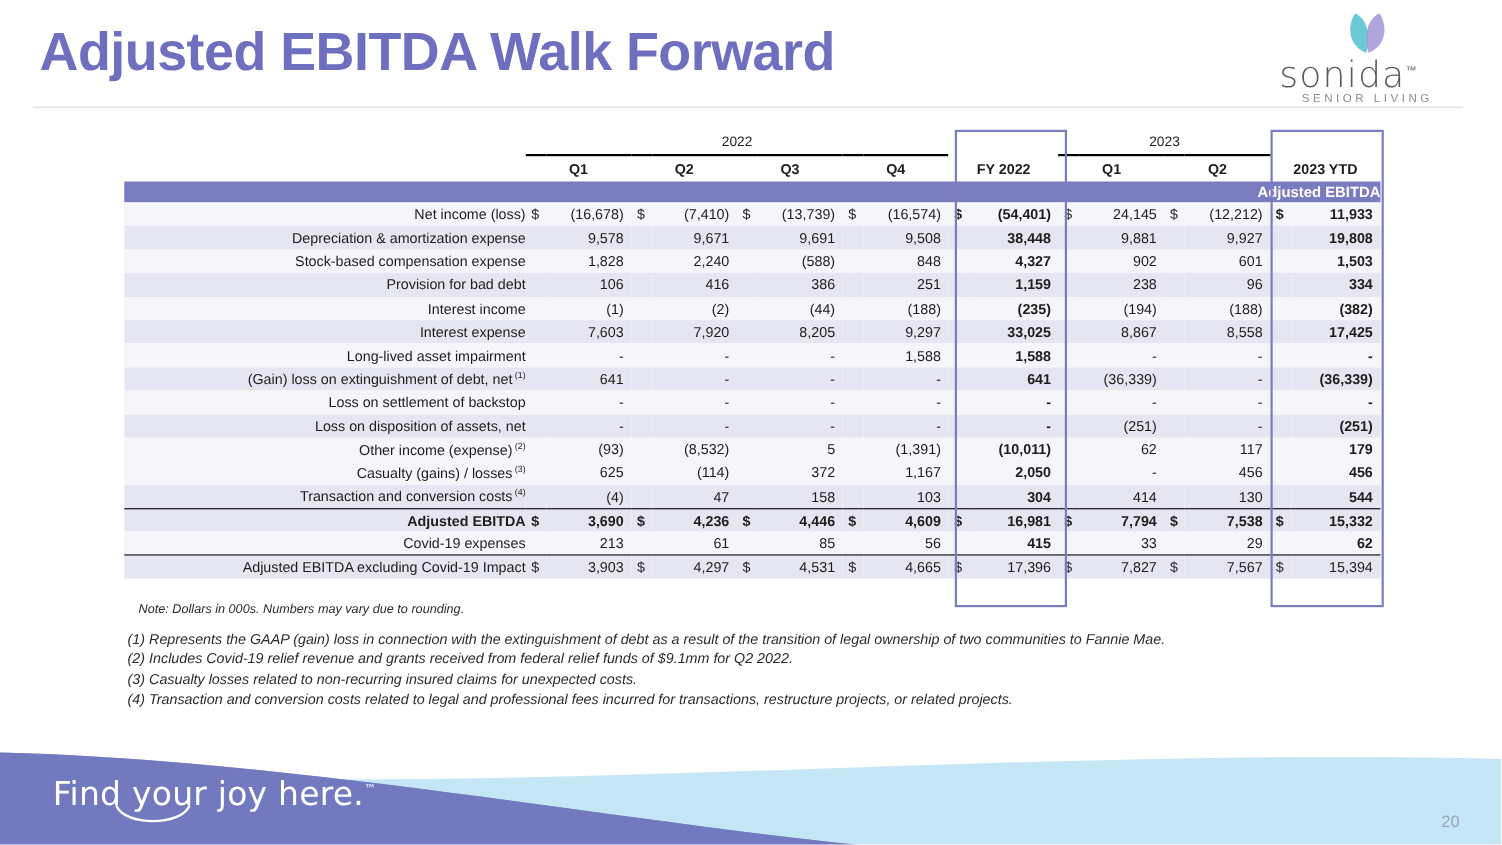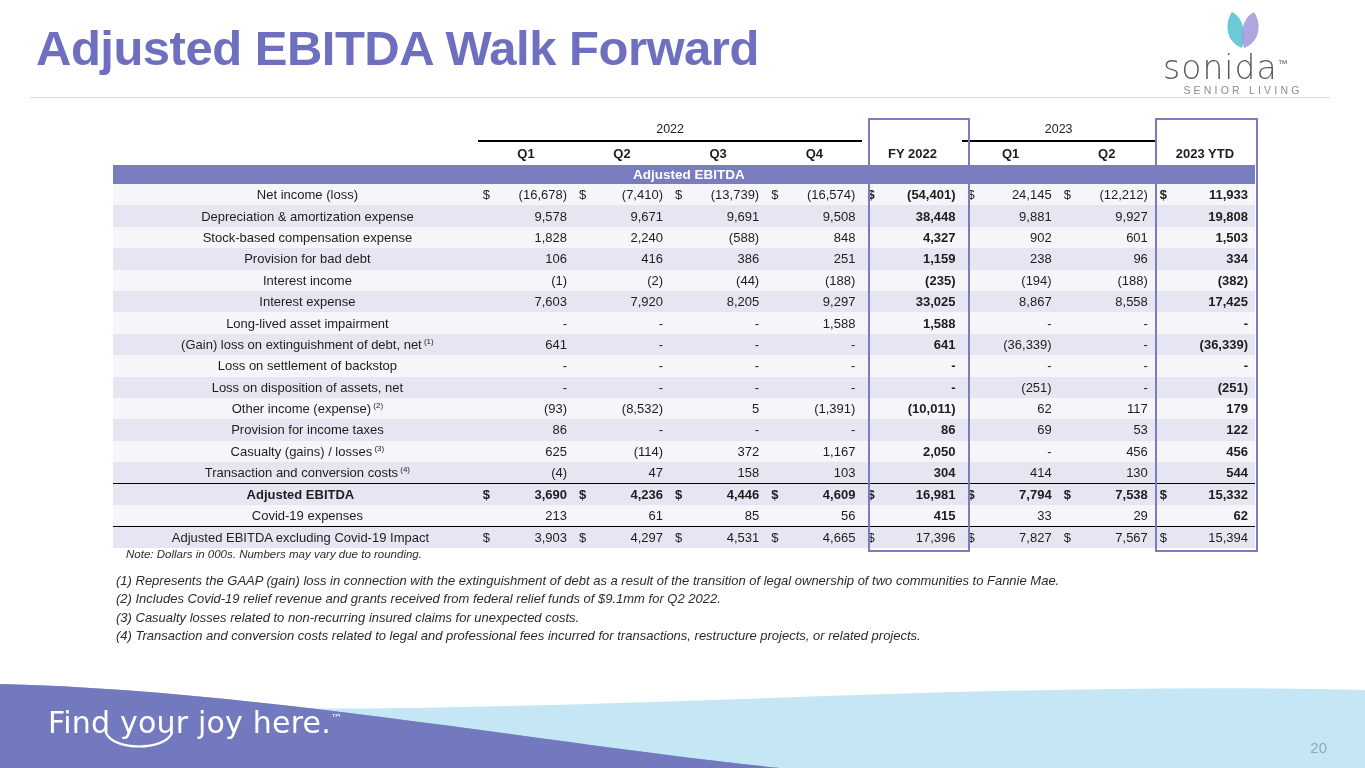--- a/index.html
+++ b/index.html
@@ -33,21 +33,21 @@
   .logo-tag{
     position:absolute;left:0;top:76px;width:160px;text-align:center;
     font-size:10.5px;color:#8c8c8c;letter-spacing:3.2px;
   }
 
   
   .table-wrap{position:absolute;left:113px;top:118px;width:1142px;}
   table.fin{border-collapse:collapse;width:1142px;font-size:13px;color:#1d1d1d;}
   table.fin td,table.fin th{padding:0;vertical-align:middle;}
 
-  .lbl{ text-align:center; padding-left:10px !important; }
+  .lbl{ text-align:right; padding-left:10px !important; }
   .num{ text-align:right; padding-right:7px !important; white-space:nowrap;}
   .cur{ text-align:left; padding-left:5px !important; width:14px;}
 
   tr.r{height:21.4px;}
   tr.alt-a td{background:#e6e6f3;}
   tr.alt-b td{background:#f6f6fa;}
 
   
   tr.band td{
     background:#7a7cc0 !important;color:#ffffff;font-weight:bold;font-size:13.5px;
@@ -347,39 +347,20 @@
           <td class="cur"></td>
           <td class="num">(1,391)</td>
           <td class="cur bold"></td>
           <td class="num bold">(10,011)</td>
           <td class="cur"></td>
           <td class="num">62</td>
           <td class="cur"></td>
           <td class="num">117</td>
           <td class="cur bold"></td>
           <td class="num bold">179</td>
-        </tr>
-        <tr class="r alt-a">
-          <td class="lbl" style="padding-left:24px !important">Provision for income taxes</td>
-          <td class="cur"></td>
-          <td class="num">86</td>
-          <td class="cur"></td>
-          <td class="num">-</td>
-          <td class="cur"></td>
-          <td class="num">-</td>
-          <td class="cur"></td>
-          <td class="num">-</td>
-          <td class="cur bold"></td>
-          <td class="num bold">86</td>
-          <td class="cur"></td>
-          <td class="num">69</td>
-          <td class="cur"></td>
-          <td class="num">53</td>
-          <td class="cur bold"></td>
-          <td class="num bold">122</td>
         </tr>
         <tr class="r alt-b">
           <td class="lbl" style="padding-left:24px !important">Casualty (gains) / losses<sup style="font-size:8px"> (3)</sup></td>
           <td class="cur"></td>
           <td class="num">625</td>
           <td class="cur"></td>
           <td class="num">(114)</td>
           <td class="cur"></td>
           <td class="num">372</td>
           <td class="cur"></td>

